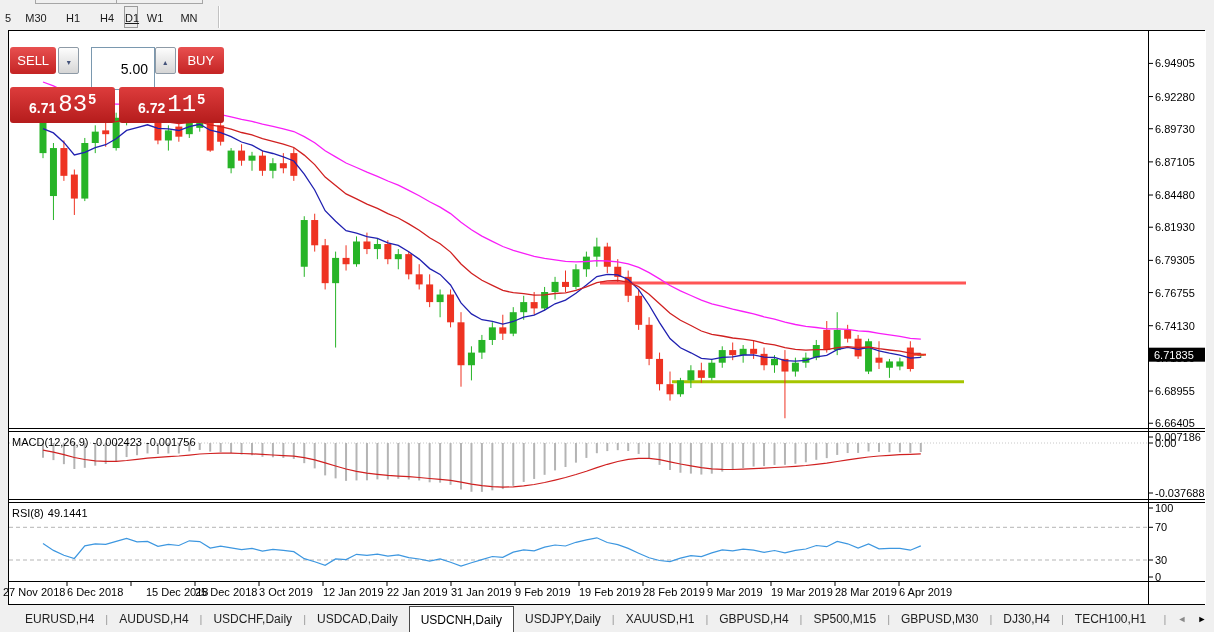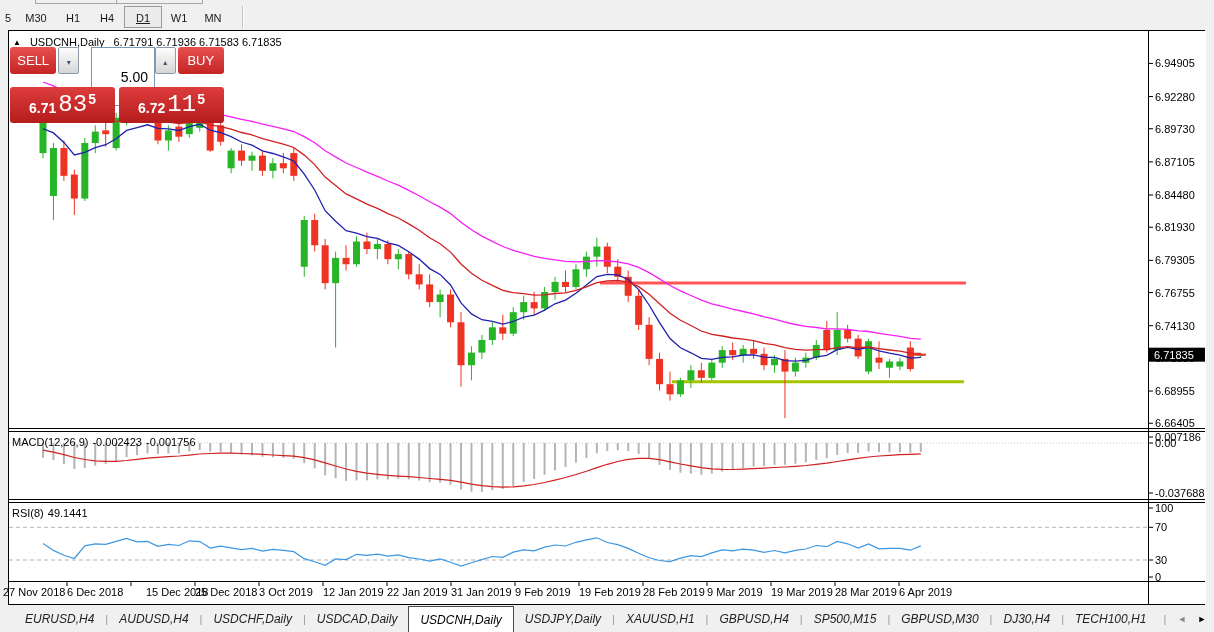--- a/index.html
+++ b/index.html
@@ -33,55 +33,55 @@
   
   #trade-panel{position:absolute;left:10px;top:47px;width:214px;}
   .tp-row1{display:flex;height:38px;}
   .tp-btn{width:50px;height:27px;border:none;border-radius:3px;color:#fff;
           font-size:13px;font-family:"Liberation Sans",sans-serif;
           background:linear-gradient(#e85050,#c42424);padding:0;cursor:default;}
   .spin{width:22px;height:27px;border:1px solid #8e9aa6;border-radius:2px;
         background:linear-gradient(#fdfdfd,#d6d6d6);padding:0;margin-left:2px;cursor:default;}
   .spin .tri{font-size:8px;color:#44537a;}
   .vol{width:50px;height:25px;border:1px solid #7a98af;margin-left:12px;
-       font-size:14px;text-align:right;padding:16px 6px;font-family:"Liberation Sans",sans-serif;}
+       font-size:14px;text-align:right;padding:8px 6px;font-family:"Liberation Sans",sans-serif;}
   .spin.up{margin-left:0;margin-right:2px;}
   .tp-row2{display:flex;margin-top:2px;}
   .price-box{width:105px;height:36px;border-radius:3px;color:#fff;
              background:linear-gradient(#dd3c3c,#b51c1c);display:flex;align-items:center;
              justify-content:center;}
   .price-box.buy{margin-left:4px;}
   .pb-small{font-size:14px;font-weight:bold;margin-right:2px;margin-top:6px;}
   .pb-big{font-size:24px;line-height:34px;font-family:Liberation Mono, monospace;}
   .pb-sup{font-size:14px;font-weight:bold;margin-left:1px;margin-bottom:12px;}
   
   #tab-bar{position:absolute;left:0;top:606px;width:1158px;height:26px;background:#f0f0f0;
            display:flex;align-items:stretch;padding-left:14px;overflow:hidden;white-space:nowrap;}
-  .tab{font-size:12px;color:#222;padding:0 11px;display:flex;align-items:center;white-space:nowrap;font-style:italic;}
+  .tab{font-size:12px;color:#222;padding:0 11px;display:flex;align-items:center;white-space:nowrap;}
   .tab.active{background:#ffffff;border:1px solid #4a4a4a;border-bottom:none;color:#000;}
   .tab-sep{color:#9a9a9a;display:flex;align-items:center;font-size:11px;}
   #tab-arrows{position:absolute;right:2px;top:606px;height:26px;width:54px;background:#f0f0f0;
               display:flex;align-items:center;justify-content:space-around;}
   #tab-arrows .sep{color:#9a9a9a;font-size:11px;}
   #arrow-left{color:#8a8a8a;font-size:9px;}
   #arrow-right{color:#000;font-size:9px;}
 </style>
 </head>
 <body>
 
 <div id="app">
   <div id="top-frag">
       <div class="mid"></div>
     </div>
   <div id="tf-toolbar">
       <button class="tf" style="width: 16px;">5</button>
       <button class="tf" style="width: 40px;">M30</button>
       <button class="tf" style="width: 34px;">H1</button>
       <button class="tf" style="width: 34px;">H4</button>
-      <button class="tf active" style="width: 38px; text-decoration: underline;">D1</button>
+      <button class="tf active" style="width: 14px; text-decoration: underline;">D1</button>
       <button class="tf" style="width: 34px;">W1</button>
       <button class="tf" style="width: 34px;">MN</button>
       <div id="tf-sep"></div>
     </div>
   <svg id="chart-svg" width="1214" height="576">
       <rect x="8" y="1" width="1198" height="574" fill="#fff"></rect>
       <defs>
         <clipPath id="clipMain">
           <rect x="9" y="1" width="1139" height="397"></rect>
         </clipPath>
@@ -427,23 +427,20 @@
       <line x1="387" y1="552" x2="387" y2="556" stroke="#000"></line>
       <line x1="451" y1="552" x2="451" y2="556" stroke="#000"></line>
       <line x1="515" y1="552" x2="515" y2="556" stroke="#000"></line>
       <line x1="579" y1="552" x2="579" y2="556" stroke="#000"></line>
       <line x1="643" y1="552" x2="643" y2="556" stroke="#000"></line>
       <line x1="707" y1="552" x2="707" y2="556" stroke="#000"></line>
       <line x1="771" y1="552" x2="771" y2="556" stroke="#000"></line>
       <line x1="835" y1="552" x2="835" y2="556" stroke="#000"></line>
       <line x1="899" y1="552" x2="899" y2="556" stroke="#000"></line>
     </svg>
-  <div class="pane-label" id="chart-title">
-    <span class="arr">▲</span><span class="sym">USDCNH,Daily</span><span>6.71791 6.71936 6.71583 6.71835</span>
-  </div>
   <div class="pane-label" id="macd-label">
     <span>MACD(12,26,9)</span><span>-0.002423</span><span>-0.001756</span>
   </div>
   <div class="pane-label" id="rsi-label">
     <span>RSI(8)</span><span>49.1441</span>
   </div>
   <div id="date-axis">
       <span style="left: 3px;">27 Nov 2018</span>
       <span style="left: 67px;">6 Dec 2018</span>
       <span style="left: 146px;">15 Dec 2018</span>

